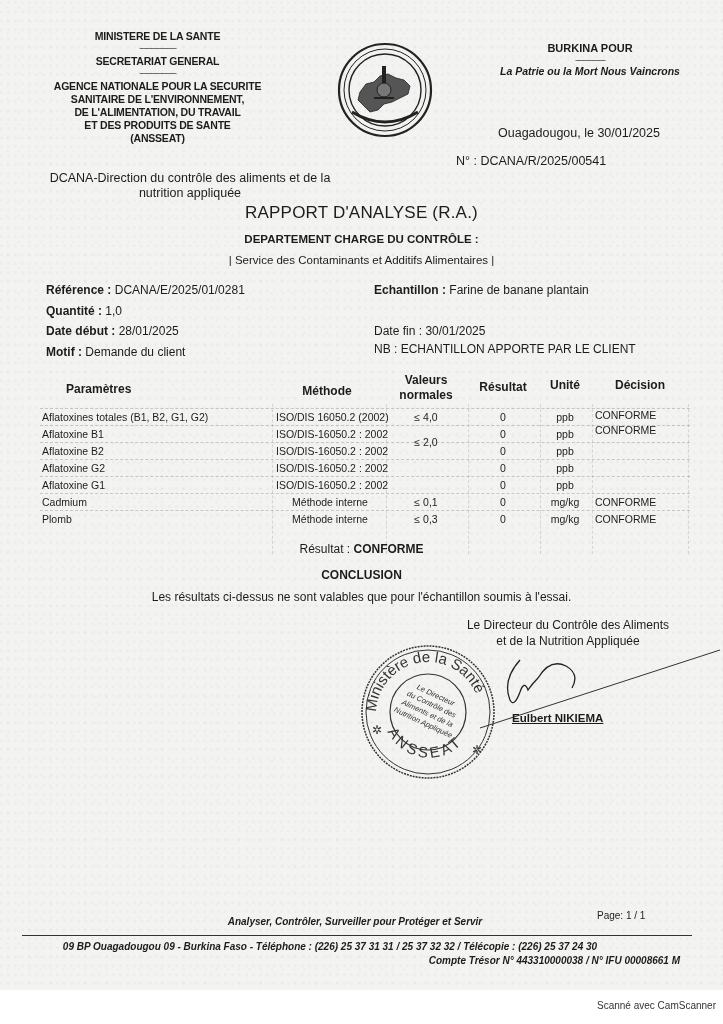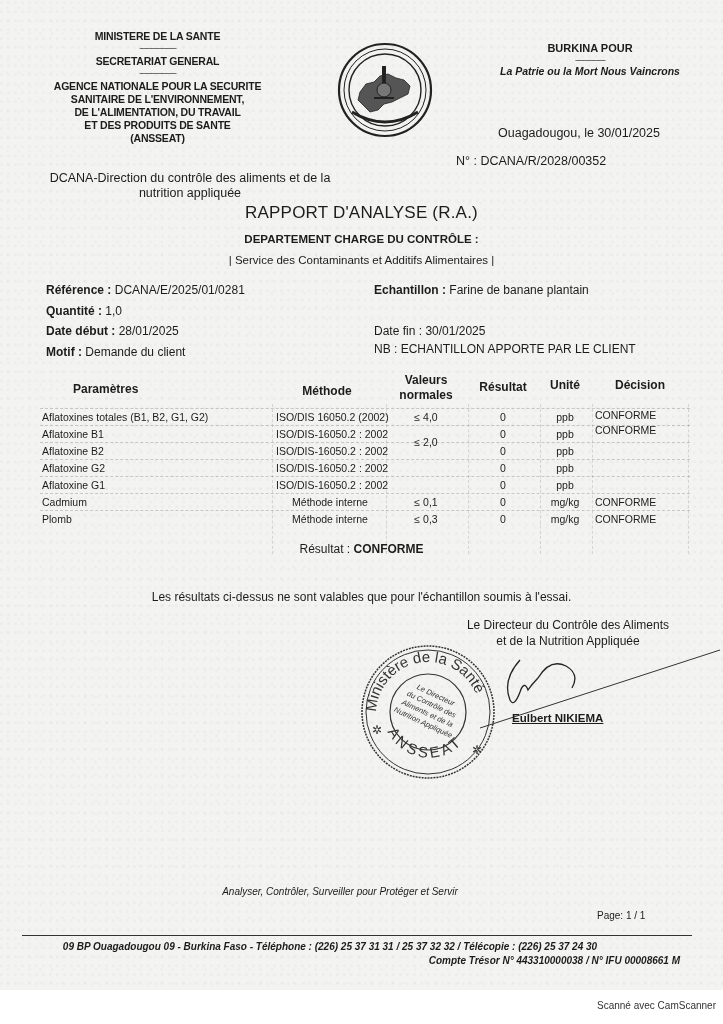--- a/index.html
+++ b/index.html
@@ -56,21 +56,21 @@
   .res-summary { left: 0; width: 723px; top: 542px; text-align: center; font-size: 12px; }
   .concl-title { left: 0; width: 723px; top: 568px; text-align: center; font-size: 12px; font-weight: bold; }
   .concl-text { left: 0; width: 723px; top: 590px; text-align: center; font-size: 12px; }
 
   .director { left: 448px; top: 617px; width: 240px; text-align: center; font-size: 12px; line-height: 16px; }
   .signer { left: 512px; top: 712px; font-size: 11.5px; font-weight: bold; text-decoration: underline; }
 
   .stamp { left: 356px; top: 642px; width: 145px; height: 140px; }
   .signature { left: 480px; top: 640px; width: 240px; height: 90px; }
 
-  .slogan { left: 0; width: 680px; top: 886px; text-align: center; font-size: 10px; font-weight: normal; font-style: italic; }
+  .slogan { left: 0; width: 680px; top: 916px; text-align: center; font-size: 10px; font-weight: bold; font-style: italic; padding-left: 15px; }
   .pageno { left: 597px; top: 910px; font-size: 10px; }
   .rule { left: 22px; top: 935px; width: 670px; height: 0; border-top: 1.5px solid #333; }
   .addr1 { left: 0; width: 660px; top: 941px; text-align: center; font-size: 10px; font-weight: bold; font-style: italic; }
   .addr2 { left: 0; width: 680px; top: 955px; text-align: right; font-size: 10px; font-weight: bold; font-style: italic; }
 
   .footer-bar { left: 0; top: 990px; width: 723px; height: 34px; background: #ffffff; }
   .cam { left: 597px; top: 1000px; font-size: 10px; color: #333; }
 </style>
 </head>
 <body>
@@ -103,21 +103,21 @@
     <path d="M44 58 L64 58" stroke="#222" stroke-width="2"></path>
     <path d="M22 72 Q55 92 88 72" fill="none" stroke="#222" stroke-width="3"></path>
   </svg>
 
   <div class="abs hdr-right">
     <div class="country">BURKINA POUR</div>
     <div class="dash">------------------</div>
     <div class="motto">La Patrie ou la Mort Nous Vaincrons</div>
   </div>
   <div class="abs place-date">Ouagadougou, le 30/01/2025</div>
-  <div class="abs doc-num">N° : DCANA/R/2028/00352</div>
+  <div class="abs doc-num">N° : DCANA/R/2025/00541</div>
 
   <div class="abs title">RAPPORT D'ANALYSE (R.A.)</div>
   <div class="abs dept">DEPARTEMENT CHARGE DU CONTRÔLE :</div>
   <div class="abs service">| Service des Contaminants et Additifs Alimentaires |</div>
 
   <div class="abs info" style="left:46px; top:283px;">
     <span class="lbl">Référence :</span>
     <span>DCANA/E/2025/01/0281</span>
   </div>
   <div class="abs info" style="left:46px; top:304px;">
@@ -139,21 +139,21 @@
   <div class="abs info" style="left:374px; top:324px;">
     <span>Date fin :</span>
     <span>30/01/2025</span>
   </div>
   <div class="abs info" style="left:374px; top:342px;">
     <span>NB :</span>
     <span>ECHANTILLON APPORTE PAR LE CLIENT</span>
   </div>
 
   <div class="abs tbl">
-    <div class="hdr" style="left:8px; top:10px; text-align:right;padding-left:25px;">Paramètres</div>
+    <div class="hdr" style="left:1px; top:10px; text-align:right;padding-left:25px;">Paramètres</div>
     <div class="hdr" style="left:232px; top:12px; width:110px;">Méthode</div>
     <div class="hdr" style="left:346px; top:1px; width:80px; line-height:15px;">
       <div>Valeurs</div>
       <div>normales</div>
     </div>
     <div class="hdr" style="left:428px; top:8px; width:70px;">Résultat</div>
     <div class="hdr" style="left:500px; top:6px; width:50px;">Unité</div>
     <div class="hdr" style="left:552px; top:6px; width:96px;">Décision</div>
 
     <div class="vline" style="left:232px;"></div>
@@ -218,20 +218,21 @@
       <span class="cell" style="left:428px; width:70px; text-align:center;">0</span>
       <span class="cell" style="left:500px; width:50px; text-align:center;">mg/kg</span>
       <span class="cell" style="left:555px;">CONFORME</span>
     </div>
   </div>
 
   <div class="abs res-summary">
     <span>Résultat :</span>
     <span class="bold">CONFORME</span>
   </div>
+  <div class="abs concl-title">CONCLUSION</div>
   <div class="abs concl-text">Les résultats ci-dessus ne sont valables que pour l'échantillon soumis à l'essai.</div>
 
   <div class="abs director">
     <div>Le Directeur du Contrôle des Aliments</div>
     <div>et de la Nutrition Appliquée</div>
   </div>
 
   <svg class="abs signature" viewBox="0 0 240 90">
     <path d="M40 20 Q22 40 30 60 Q34 68 40 52 Q44 40 48 50 Q52 44 58 38 Q70 18 86 26 Q100 34 92 48" fill="none" stroke="#222" stroke-width="1.3"></path>
     <path d="M0 88 L240 10" fill="none" stroke="#333" stroke-width="1"></path>

